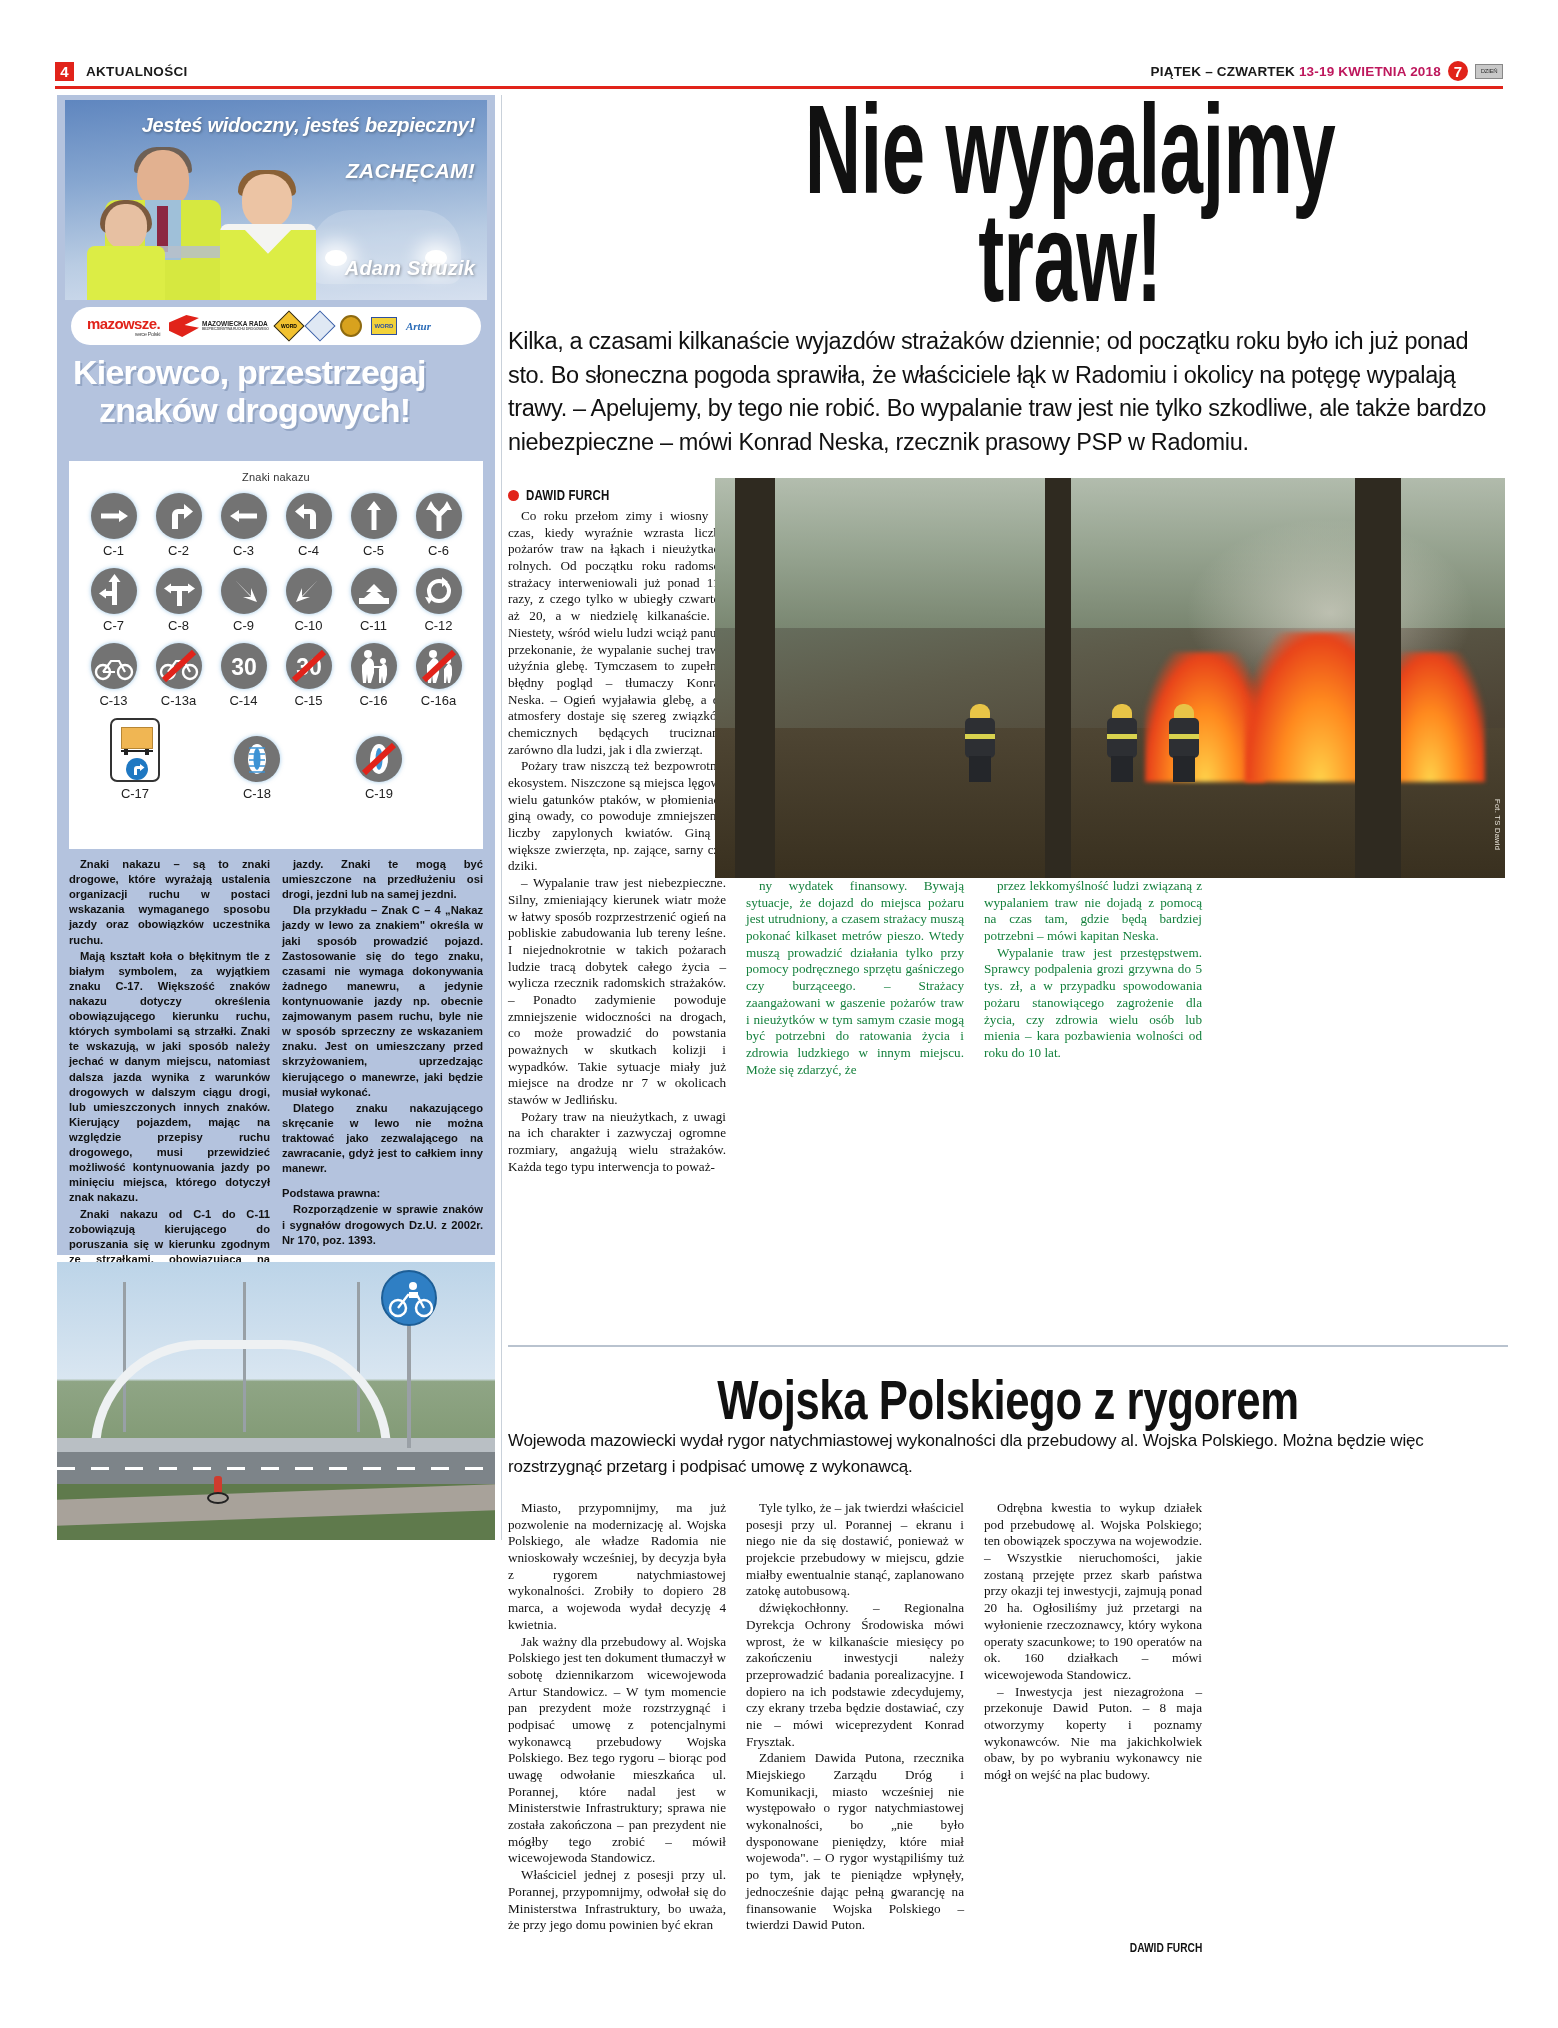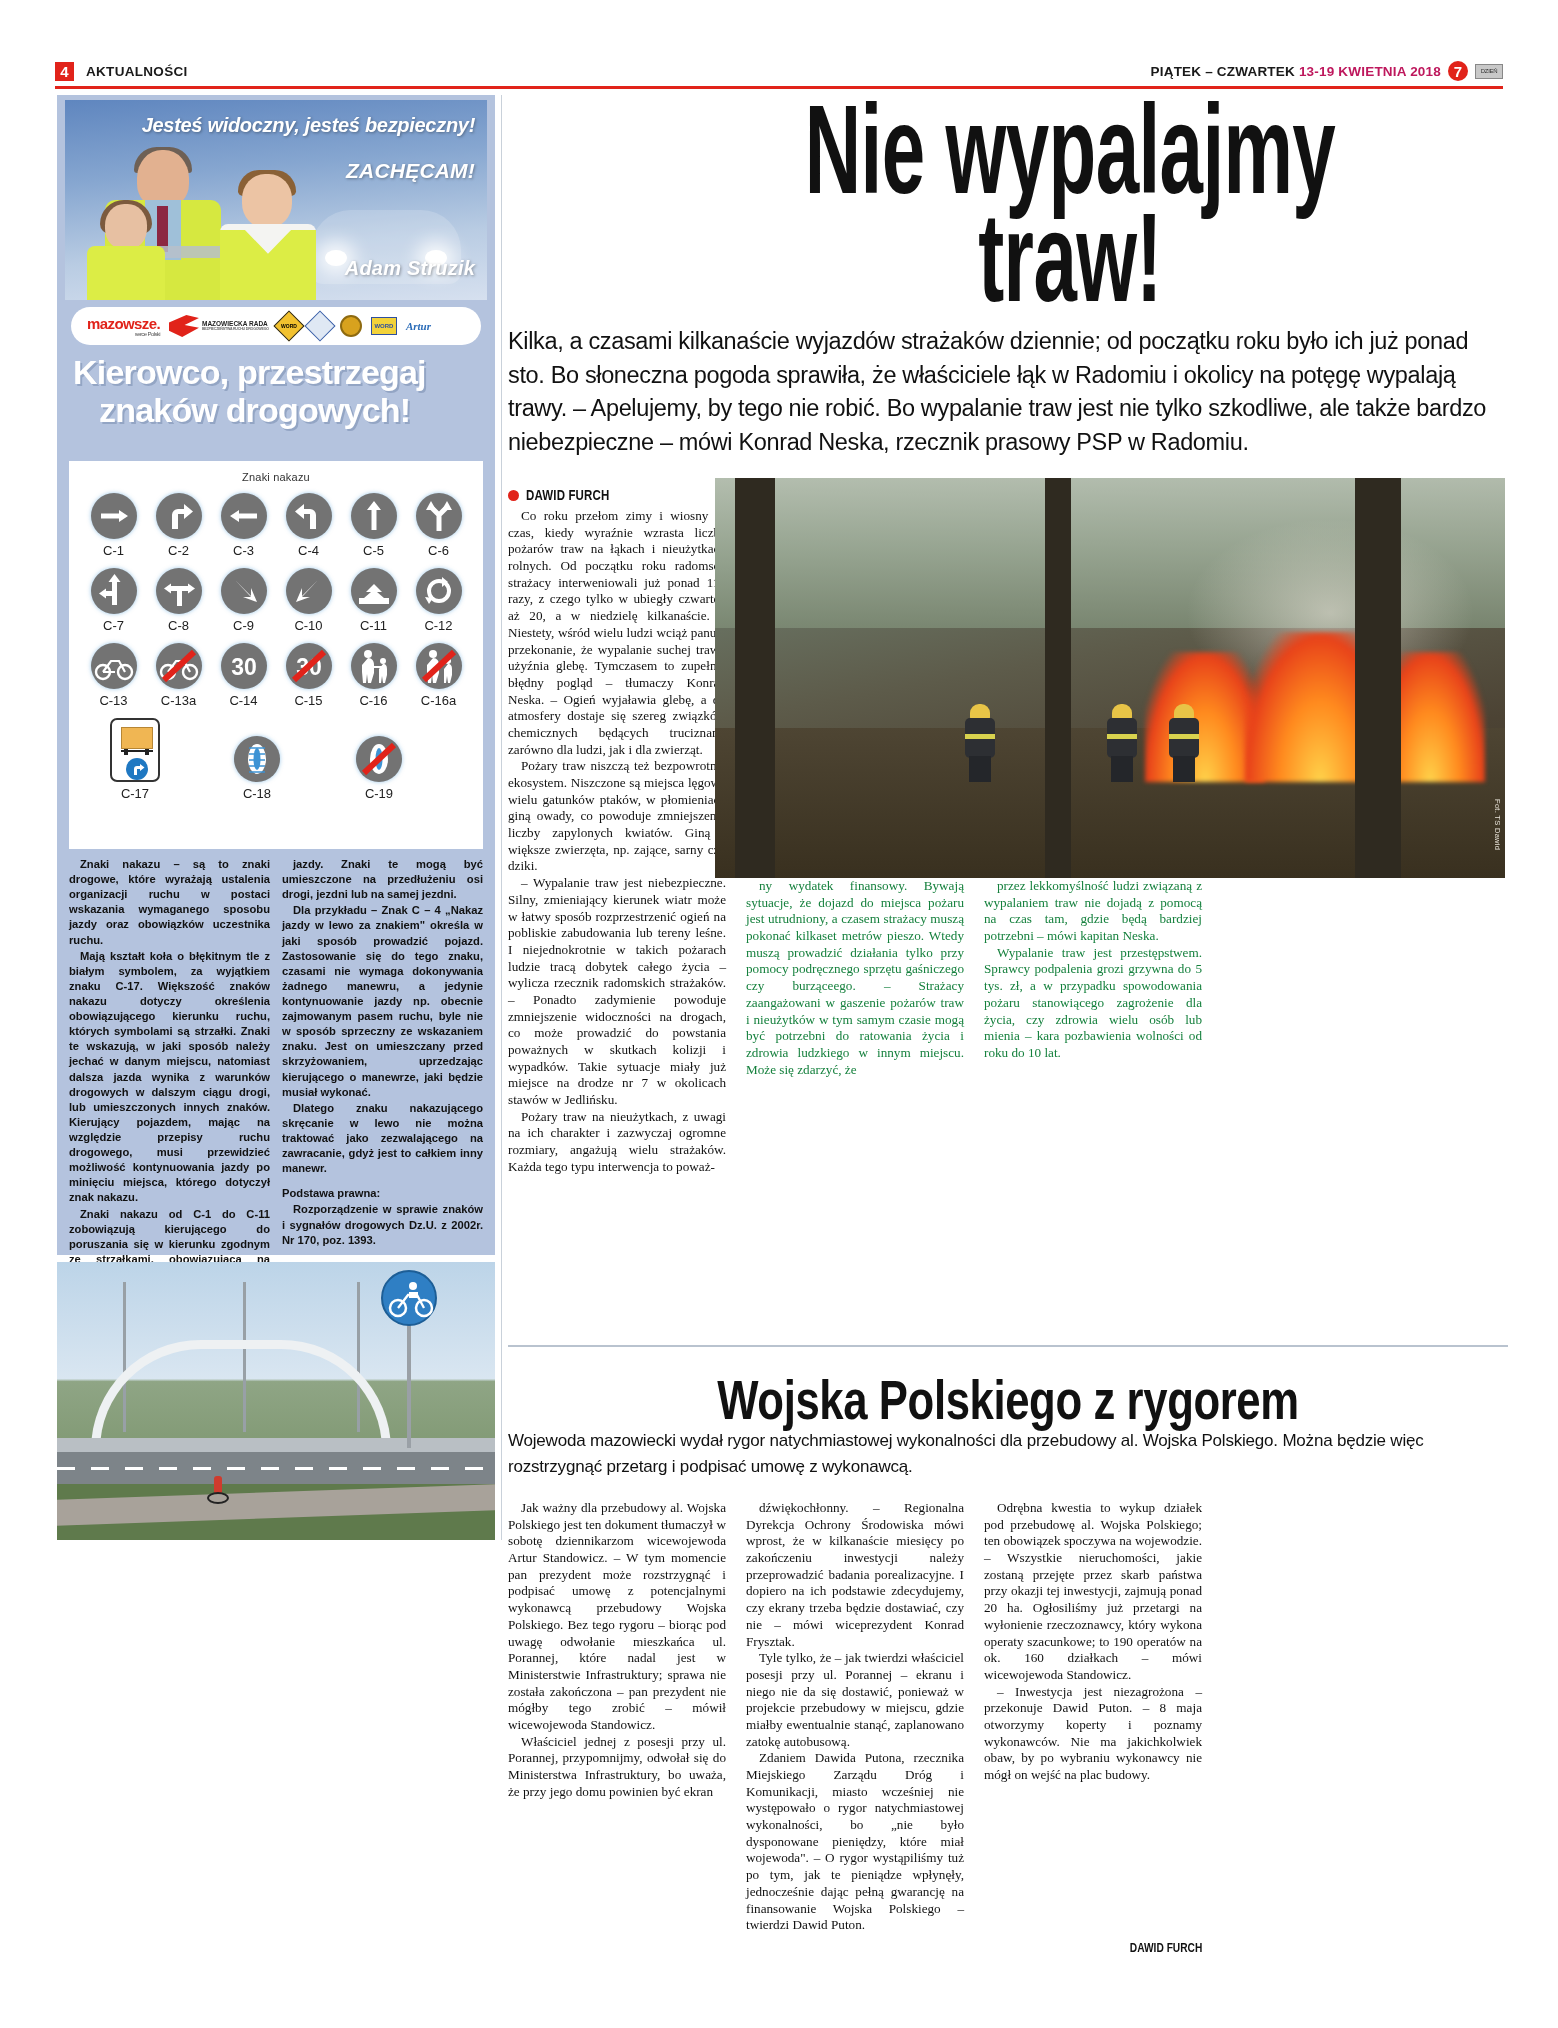--- a/index.html
+++ b/index.html
@@ -724,26 +724,27 @@
   </div>
 </div>
 
 <div class="rule-2"></div>
 
 <div class="head2">Wojska Polskiego z rygorem</div>
 <div class="lede2">Wojewoda mazowiecki wydał rygor natychmiastowej wykonalności dla przebudowy al. Wojska Polskiego. Można będzie więc rozstrzygnąć przetarg i podpisać umowę z wykonawcą.</div>
 
 <div class="art2">
   <div class="col2">
+    <p>Miasto, przypomnijmy, ma już pozwolenie na modernizację al. Wojska Polskiego, ale władze Radomia nie wnioskowały wcześniej, by decyzja była z rygorem natychmiastowej wykonalności. Zrobiły to dopiero 28 marca, a wojewoda wydał decyzję 4 kwietnia.</p>
     <p>Jak ważny dla przebudowy al. Wojska Polskiego jest ten dokument tłumaczył w sobotę dziennikarzom wicewojewoda Artur Standowicz. – W tym momencie pan prezydent może rozstrzygnąć i podpisać umowę z potencjalnymi wykonawcą przebudowy Wojska Polskiego. Bez tego rygoru – biorąc pod uwagę odwołanie mieszkańca ul. Porannej, które nadal jest w Ministerstwie Infrastruktury; sprawa nie została zakończona – pan prezydent nie mógłby tego zrobić – mówił wicewojewoda Standowicz.</p>
     <p>Właściciel jednej z posesji przy ul. Porannej, przypomnijmy, odwołał się do Ministerstwa Infrastruktury, bo uważa, że przy jego domu powinien być ekran</p>
   </div>
   <div class="col2">
+    <p>Tyle tylko, że – jak twierdzi właściciel posesji przy ul. Porannej – ekranu i niego nie da się dostawić, ponieważ w projekcie przebudowy w miejscu, gdzie miałby ewentualnie stanąć, zaplanowano zatokę autobusową.</p>
     <p>dźwiękochłonny. – Regionalna Dyrekcja Ochrony Środowiska mówi wprost, że w kilkanaście miesięcy po zakończeniu inwestycji należy przeprowadzić badania porealizacyjne. I dopiero na ich podstawie zdecydujemy, czy ekrany trzeba będzie dostawiać, czy nie – mówi wiceprezydent Konrad Frysztak.</p>
-    <p>Tyle tylko, że – jak twierdzi właściciel posesji przy ul. Porannej – ekranu i niego nie da się dostawić, ponieważ w projekcie przebudowy w miejscu, gdzie miałby ewentualnie stanąć, zaplanowano zatokę autobusową.</p>
     <p>Zdaniem Dawida Putona, rzecznika Miejskiego Zarządu Dróg i Komunikacji, miasto wcześniej nie występowało o rygor natychmiastowej wykonalności, bo „nie było dysponowane pieniędzy, które miał wojewoda". – O rygor wystąpiliśmy tuż po tym, jak te pieniądze wpłynęły, jednocześnie dając pełną gwarancję na finansowanie Wojska Polskiego – twierdzi Dawid Puton.</p>
   </div>
   <div class="col2" style="position:relative;">
     <p>Odrębna kwestia to wykup działek pod przebudowę al. Wojska Polskiego; ten obowiązek spoczywa na wojewodzie. – Wszystkie nieruchomości, jakie zostaną przejęte przez skarb państwa przy okazji tej inwestycji, zajmują ponad 20 ha. Ogłosiliśmy już przetargi na wyłonienie rzeczoznawcy, który wykona operaty szacunkowe; to 190 operatów na ok. 160 działkach – mówi wicewojewoda Standowicz.</p>
     <p>– Inwestycja jest niezagrożona – przekonuje Dawid Puton. – 8 maja otworzymy koperty i poznamy wykonawców. Nie ma jakichkolwiek obaw, by po wybraniu wykonawcy nie mógł on wejść na plac budowy.</p>
     <div class="sig2">DAWID FURCH</div>
   </div>
 </div>
 
 <div class="vsep" style="left:501px; top:95px; height:1445px;"></div>

